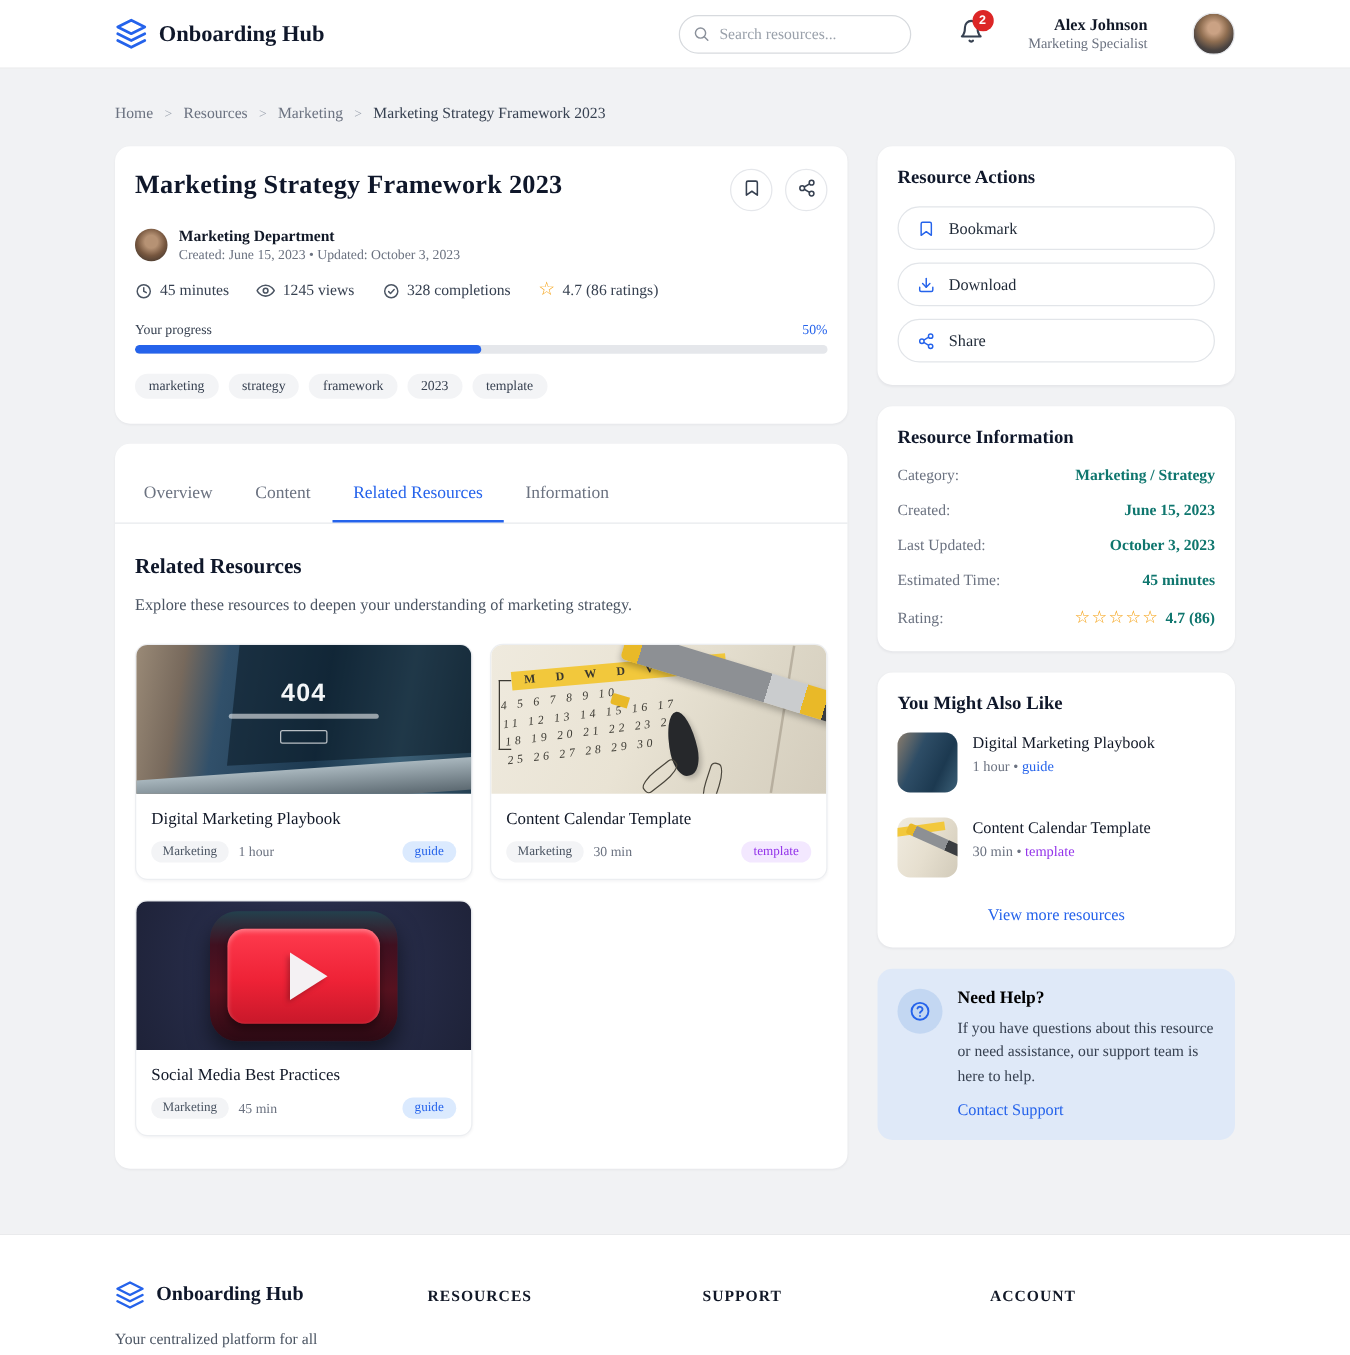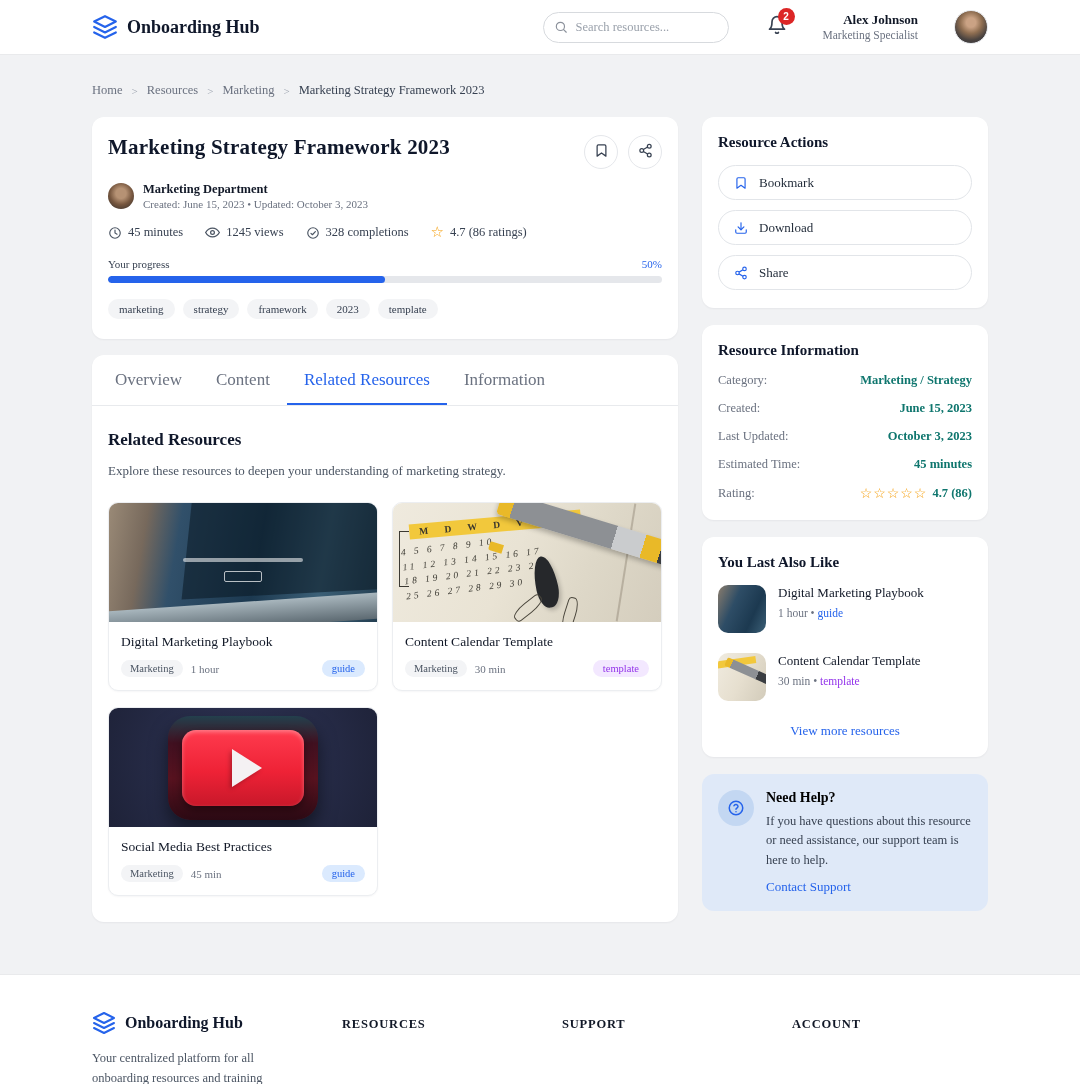--- a/index.html
+++ b/index.html
@@ -53,21 +53,21 @@
   .progress-caption { color:#374151; }
   .progress-pct { color:#2563eb; }
   .progress-track { margin-top:6px; height:7px; border-radius:4px; background:#e5e7eb; overflow:hidden; }
   .progress-fill { height:100%; border-radius:4px; background:#2563eb; width:0; }
   .tags-row { display:flex; gap:8px; margin-top:16px; }
   .tag { background:#f3f4f6; color:#374151; font-size:11px; padding:4px 11px; border-radius:11px; cursor:pointer; }
 
   
   .tabs-card { margin-top:16px; }
   .tab-bar { display:flex; border-bottom:1px solid #e8eaed; padding:0 6px; }
-  .tab { padding:15px 17px 13px; font-size:17px; color:#6b7280; cursor:pointer; border-bottom:2px solid transparent; }
+  .tab { padding:32px 17px 13px; font-size:14px; color:#6b7280; cursor:pointer; border-bottom:2px solid transparent; }
   .tab.active { color:#2563eb; border-bottom-color:#2563eb; }
   .tab-body { padding:24px 16px 26px; }
   .section-title { font-size:17px; font-weight:bold; color:#0f172a; }
   .section-desc { font-size:13px; color:#4b5563; margin-top:13px; }
   .cards-grid { display:grid; grid-template-columns:270px 270px; gap:16px 14px; margin-top:23px; }
   .rcard { border:1px solid #eceef1; border-radius:10px; overflow:hidden; background:#fff; cursor:pointer; box-shadow:0 1px 2px rgba(16,24,40,.04); }
   .rcard-img { height:119px; position:relative; overflow:hidden; }
   .rcard-body { padding:12px 12px 13px; }
   .rcard-title { font-size:13.5px; color:#111827; }
   .rcard-meta { display:flex; align-items:center; gap:8px; margin-top:10px; }
@@ -282,20 +282,21 @@
           <div class="tab">Information</div>
         </div>
         <div class="tab-body">
           <h2 class="section-title">Related Resources</h2>
           <p class="section-desc">Explore these resources to deepen your understanding of marketing strategy.</p>
           <div class="cards-grid">
 
             <div class="rcard">
               <div class="rcard-img img-404">
                 <div class="screen"></div>
+                <div class="code">404</div>
                 <div class="sub"></div>
                 <div class="btn"></div>
                 <div class="base"></div>
               </div>
               <div class="rcard-body">
                 <div class="rcard-title">Digital Marketing Playbook</div>
                 <div class="rcard-meta">
                   <span class="chip">Marketing</span>
                   <span class="duration">1 hour</span>
                   <span class="type-pill type-guide">guide</span>
@@ -407,21 +408,21 @@
         <div class="info-row">
           <span class="info-label">Rating:</span>
           <span class="rating-val">
             <span class="stars">☆☆☆☆☆</span>
             <span class="info-value">4.7 (86)</span>
           </span>
         </div>
       </div>
 
       <div class="card side-card">
-        <div class="side-heading">You Last Also Like</div>
+        <div class="side-heading">You Might Also Like</div>
         <div class="al-item">
           <div class="al-thumb al-thumb-1"></div>
           <div>
             <div class="al-title">Digital Marketing Playbook</div>
             <div class="al-meta">
               <span>1 hour</span>
               <span>•</span>
               <span class="al-type-guide">guide</span>
             </div>
           </div>

